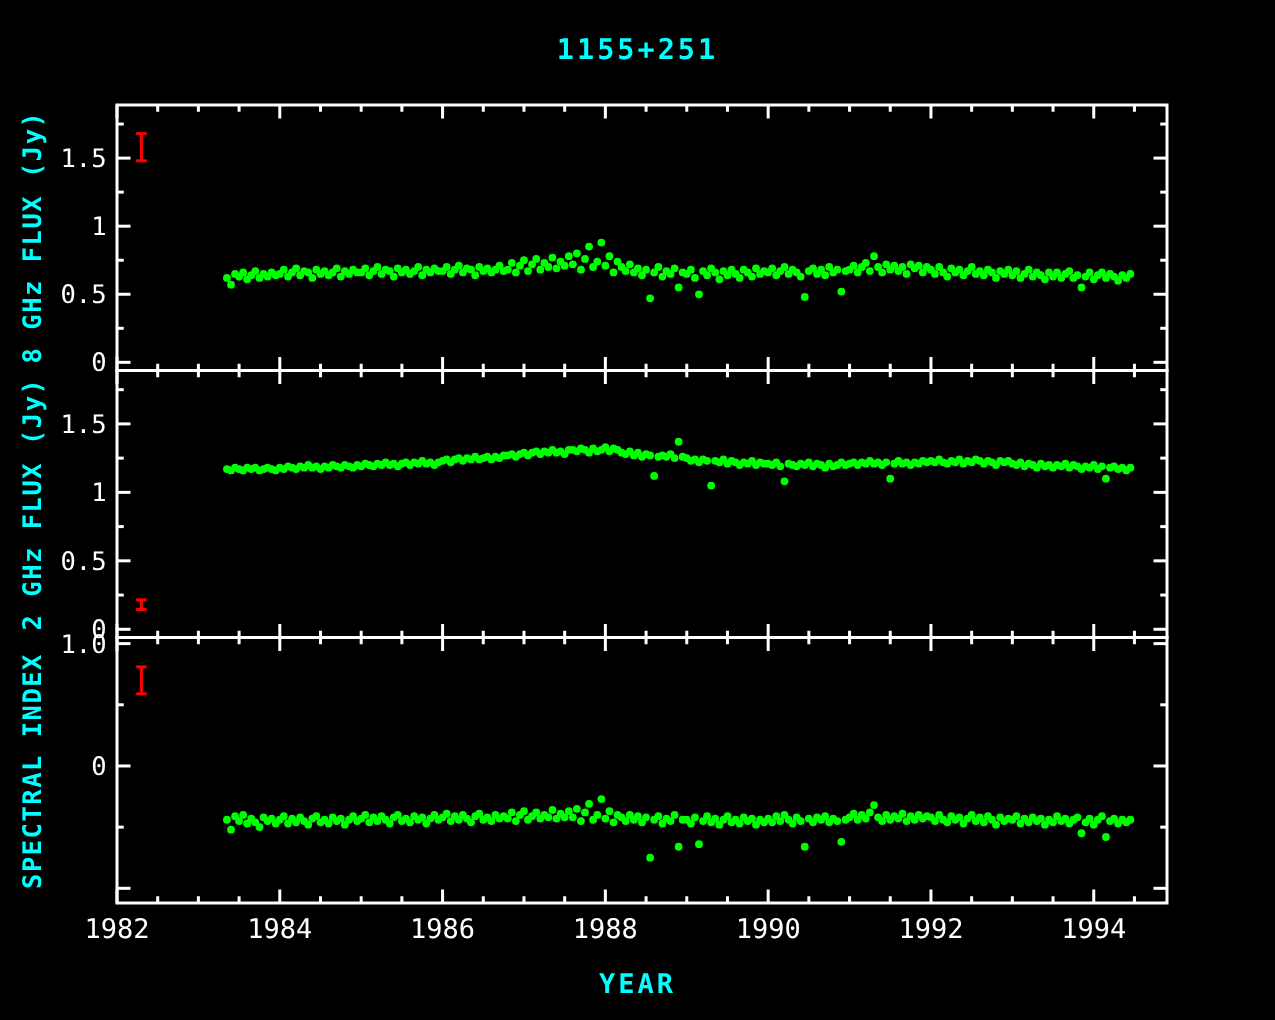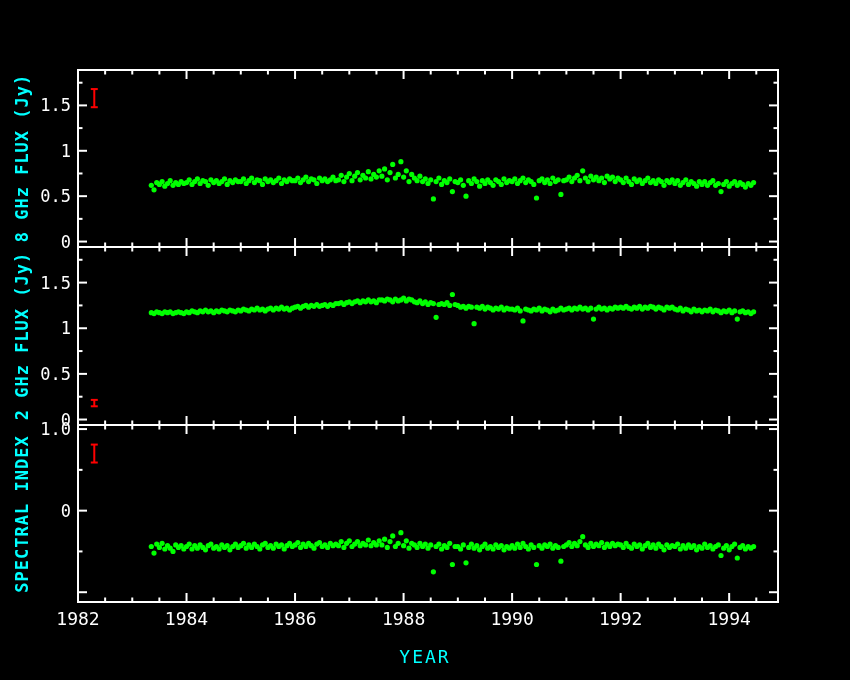--- a/index.html
+++ b/index.html
@@ -1,32 +1,33 @@
 <!DOCTYPE html>
 <html><head>
 <meta charset="utf-8">
 <style>
   html,body{margin:0;padding:0;background:#000;}
   .figure{position:relative;width:850px;height:680px;background:#000;overflow:hidden;
           font-family:"DejaVu Sans Mono",monospace;}
   .title{position:absolute;left:425px;top:22px;transform:translateX(-50%);
          color:#00ffff;font-weight:bold;font-size:19px;letter-spacing:2px;white-space:nowrap;}
   .xlab{position:absolute;left:425px;top:646px;transform:translateX(-50%);
-        color:#00ffff;font-weight:normal;font-size:18px;letter-spacing:2px;white-space:nowrap;}
+        color:#00ffff;font-weight:bold;font-size:18px;letter-spacing:2px;white-space:nowrap;}
   .ylab{position:absolute;color:#00ffff;font-weight:bold;font-size:17px;letter-spacing:1px;
         transform:translate(-50%,-50%) rotate(-90deg);white-space:nowrap;}
   #yl0{left:22px;top:158px;}
   #yl1{left:22px;top:336px;}
   #yl2{left:22px;top:514px;}
   svg{position:absolute;left:0;top:0;}
 </style>
 </head>
 <body>
 
 <div class="figure">
+  <div class="title">1155+251</div>
   <div class="ylab" id="yl0">8 GHz FLUX (Jy)</div>
   <div class="ylab" id="yl1">2 GHz FLUX (Jy)</div>
   <div class="ylab" id="yl2">SPECTRAL INDEX</div>
   <div class="xlab">YEAR</div>
   <svg id="plot" width="850" height="680" viewBox="0 0 850 680">
       <rect x="78" y="70" width="700" height="177" fill="none" stroke="#ffffff" stroke-width="2"></rect>
       <line x1="78" y1="247" x2="78" y2="238" stroke="#ffffff" stroke-width="2"></line>
       <line x1="78" y1="70" x2="78" y2="79" stroke="#ffffff" stroke-width="2"></line>
       <line x1="186.527131782945" y1="247" x2="186.527131782945" y2="238" stroke="#ffffff" stroke-width="2"></line>
       <line x1="186.527131782945" y1="70" x2="186.527131782945" y2="79" stroke="#ffffff" stroke-width="2"></line>

